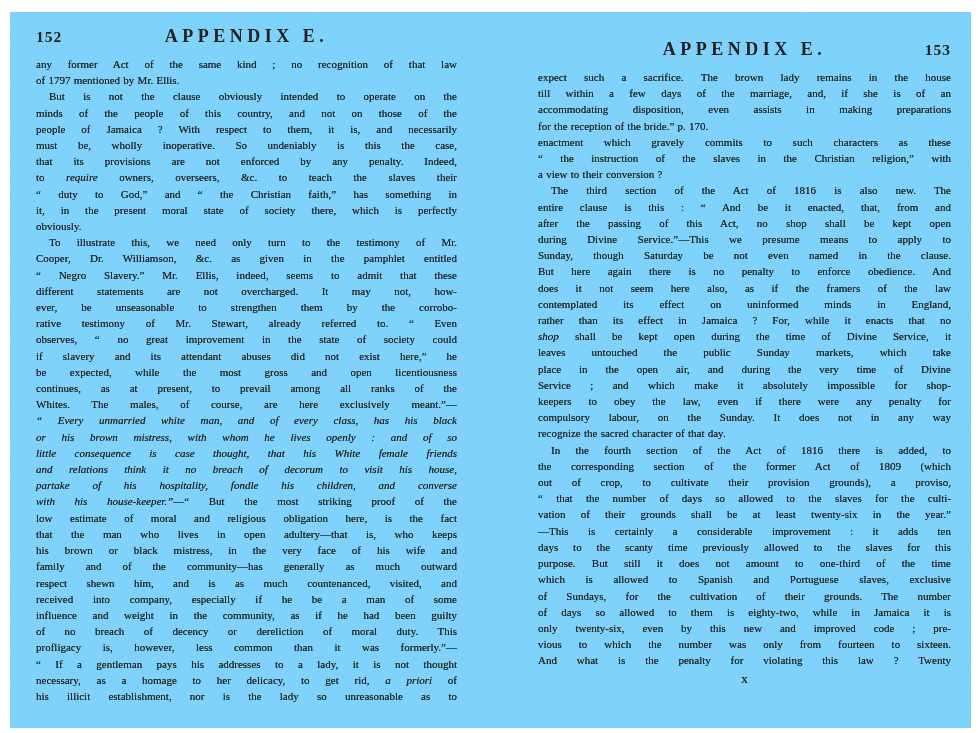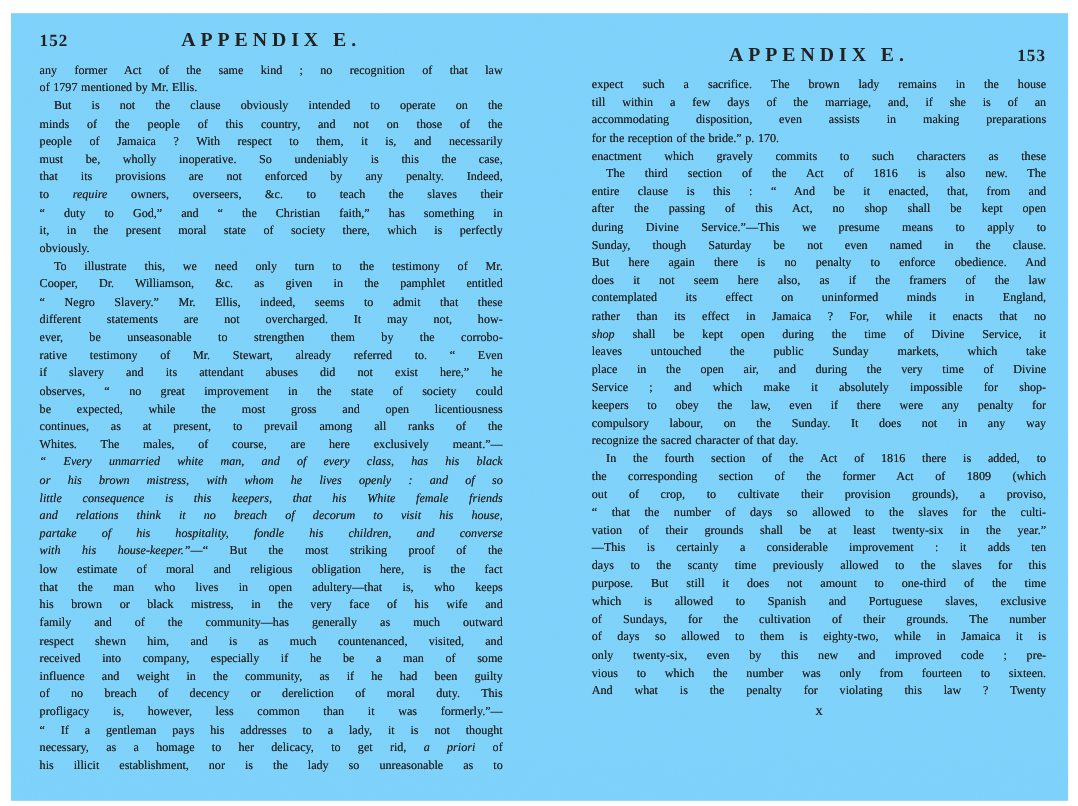--- a/index.html
+++ b/index.html
@@ -74,28 +74,28 @@
           <div class="line">it, in the present moral state of society there, which is perfectly</div>
           <div class="line last">obviously.</div>
         </div>
         <div class="para">
           <div class="line ind">To illustrate this, we need only turn to the testimony of Mr.</div>
           <div class="line">Cooper, Dr. Williamson, &amp;c. as given in the pamphlet entitled</div>
           <div class="line">“ Negro Slavery.” Mr. Ellis, indeed, seems to admit that these</div>
           <div class="line">different statements are not overcharged. It may not, how-</div>
           <div class="line">ever, be unseasonable to strengthen them by the corrobo-</div>
           <div class="line">rative testimony of Mr. Stewart, already referred to. “ Even</div>
+          <div class="line">observes, “ no great improvement in the state of society could</div>
           <div class="line">if slavery and its attendant abuses did not exist here,” he</div>
-          <div class="line">observes, “ no great improvement in the state of society could</div>
           <div class="line">be expected, while the most gross and open licentiousness</div>
           <div class="line">continues, as at present, to prevail among all ranks of the</div>
           <div class="line">Whites. The males, of course, are here exclusively meant.”—</div>
           <div class="line"><i>“ Every unmarried white man, and of every class, has his black</i></div>
           <div class="line"><i>or his brown mistress, with whom he lives openly : and of so</i></div>
-          <div class="line"><i>little consequence is this keepers, that his White female friends</i></div>
+          <div class="line"><i>little consequence is case thought, that his White female friends</i></div>
           <div class="line"><i>and relations think it no breach of decorum to visit his house,</i></div>
           <div class="line"><i>partake of his hospitality, fondle his children, and converse</i></div>
           <div class="line"><i>with his house-keeper.”</i>—“ But the most striking proof of the</div>
           <div class="line">low estimate of moral and religious obligation here, is the fact</div>
           <div class="line">that the man who lives in open adultery—that is, who keeps</div>
           <div class="line">his brown or black mistress, in the very face of his wife and</div>
           <div class="line">family and of the community—has generally as much outward</div>
           <div class="line">respect shewn him, and is as much countenanced, visited, and</div>
           <div class="line">received into company, especially if he be a man of some</div>
           <div class="line">influence and weight in the community, as if he had been guilty</div>
@@ -116,20 +116,22 @@
     </header>
     <div class="pbody">
         <div class="para">
           <div class="line">expect such a sacrifice. The brown lady remains in the house</div>
           <div class="line">till within a few days of the marriage, and, if she is of an</div>
           <div class="line">accommodating disposition, even assists in making preparations</div>
           <div class="line last">for the reception of the bride.” p. 170.</div>
         </div>
         <div class="para">
           <div class="line">enactment which gravely commits to such characters as these</div>
+          <div class="line">“ the instruction of the slaves in the Christian religion,” with</div>
+          <div class="line last">a view to their conversion ?</div>
         </div>
         <div class="para">
           <div class="line ind">The third section of the Act of 1816 is also new. The</div>
           <div class="line">entire clause is this : “ And be it enacted, that, from and</div>
           <div class="line">after the passing of this Act, no shop shall be kept open</div>
           <div class="line">during Divine Service.”—This we presume means to apply to</div>
           <div class="line">Sunday, though Saturday be not even named in the clause.</div>
           <div class="line">But here again there is no penalty to enforce obedience. And</div>
           <div class="line">does it not seem here also, as if the framers of the law</div>
           <div class="line">contemplated its effect on uninformed minds in England,</div>

